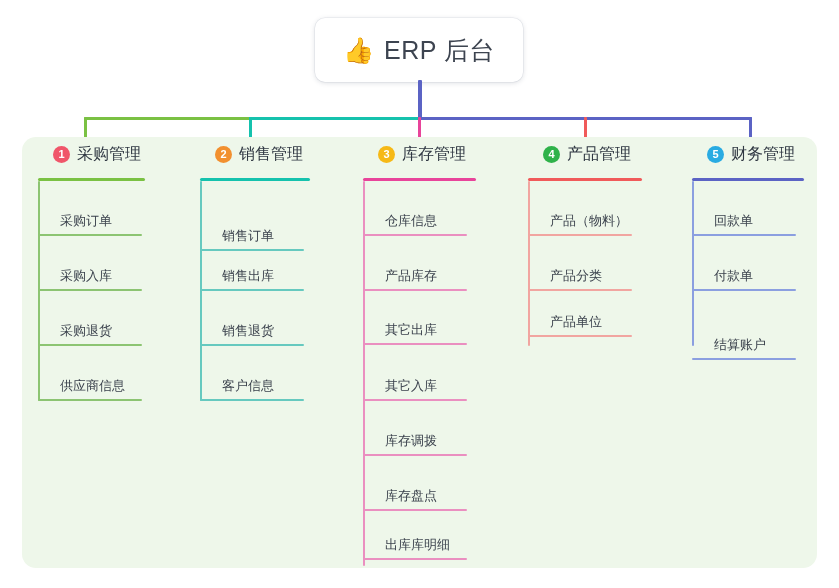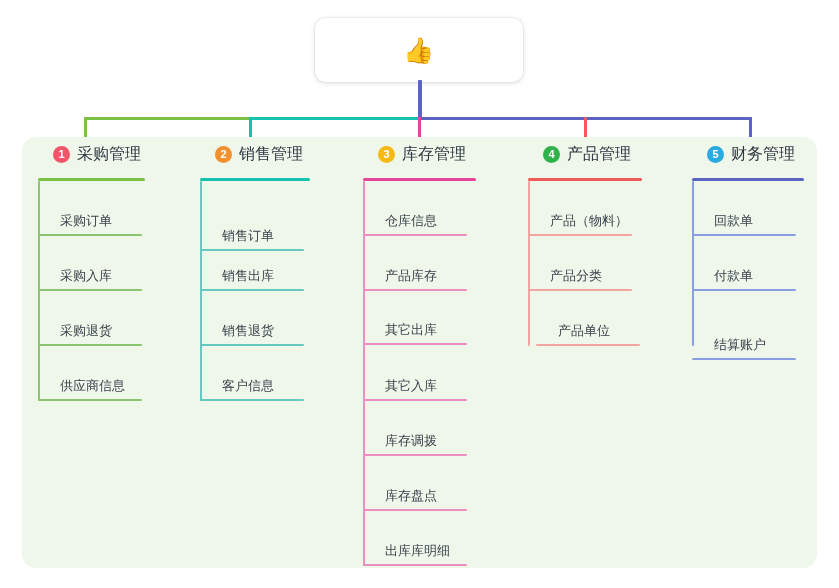--- a/index.html
+++ b/index.html
@@ -59,20 +59,21 @@
   }
   .leaf-rule{position:absolute;left:0;bottom:0;height:2px;border-radius:1px;}
 </style>
 </head>
 <body>
 
 <div id="root">
 
   <div class="title-card">
     <span class="title-emoji">👍</span>
+    <span class="title-text">ERP 后台</span>
   </div>
 
   <div id="connectors">
       <div class="vline" style="left: 418px; top: 80px; height: 40px; background: rgb(91, 99, 196); width: 4px;"></div>
       <div class="hline" style="left: 84px; top: 117px; width: 167px; background: rgb(122, 193, 67);"></div>
       <div class="hline" style="left: 249px; top: 117px; width: 171px; background: rgb(21, 194, 173);"></div>
       <div class="hline" style="left: 418px; top: 117px; width: 334px; background: rgb(91, 99, 196);"></div>
       <div class="vline" style="left: 84px; top: 117px; height: 43px; background: rgb(122, 193, 67); width: 3px;"></div>
       <div class="vline" style="left: 249px; top: 117px; height: 43px; background: rgb(21, 194, 173); width: 3px;"></div>
       <div class="vline" style="left: 418px; top: 117px; height: 43px; background: rgb(232, 68, 154); width: 3px;"></div>
@@ -160,21 +161,21 @@
             <div class="leaf-rule" style="width: 104px; background: rgb(234, 143, 192);"></div>
           </div>
           <div class="leaf" style="top: 220px; width: 104px; height: 55px;">
             <span class="leaf-text">库存调拨</span>
             <div class="leaf-rule" style="width: 104px; background: rgb(234, 143, 192);"></div>
           </div>
           <div class="leaf" style="top: 275px; width: 104px; height: 55px;">
             <span class="leaf-text">库存盘点</span>
             <div class="leaf-rule" style="width: 104px; background: rgb(234, 143, 192);"></div>
           </div>
-          <div class="leaf" style="top: 330px; width: 104px; height: 55px;">
+          <div class="leaf" style="top: 330px; width: 104px; height: 49px;">
             <span class="leaf-text">出库库明细</span>
             <div class="leaf-rule" style="width: 104px; background: rgb(234, 143, 192);"></div>
           </div>
         </div>
       </div>
       <div class="col" style="left: 528px;">
         <div class="col-head">
           <span class="badge" style="background: rgb(47, 178, 74);">4</span>
           <span class="col-title">产品管理</span>
         </div>
@@ -182,21 +183,21 @@
         <div class="leaves" style="left: 0px; top: 40px;">
           <div class="spine" style="height: 165px; background: rgb(241, 165, 160);"></div>
           <div class="leaf" style="top: 0px; width: 104px; height: 55px;">
             <span class="leaf-text">产品（物料）</span>
             <div class="leaf-rule" style="width: 104px; background: rgb(241, 165, 160);"></div>
           </div>
           <div class="leaf" style="top: 55px; width: 104px; height: 55px;">
             <span class="leaf-text">产品分类</span>
             <div class="leaf-rule" style="width: 104px; background: rgb(241, 165, 160);"></div>
           </div>
-          <div class="leaf" style="top: 110px; width: 104px; height: 55px; margin-left: 8px;">
+          <div class="leaf" style="top: 110px; width: 104px; height: 46px;">
             <span class="leaf-text">产品单位</span>
             <div class="leaf-rule" style="width: 104px; background: rgb(241, 165, 160);"></div>
           </div>
         </div>
       </div>
       <div class="col" style="left: 692px;">
         <div class="col-head">
           <span class="badge" style="background: rgb(41, 171, 226);">5</span>
           <span class="col-title">财务管理</span>
         </div>

